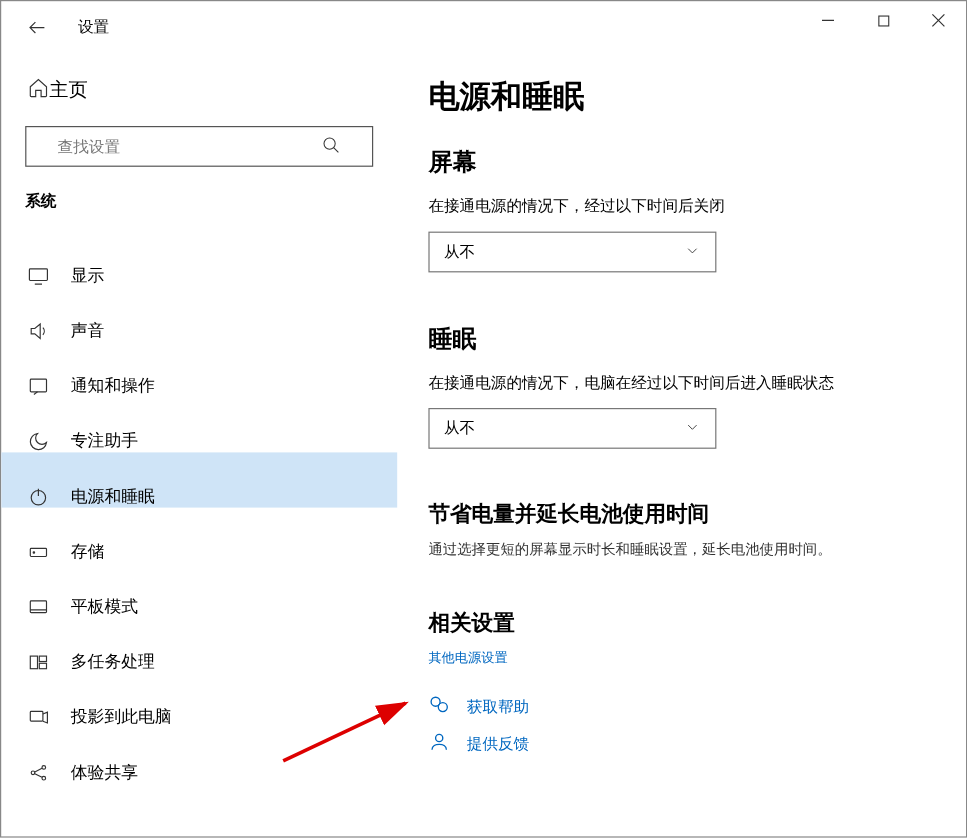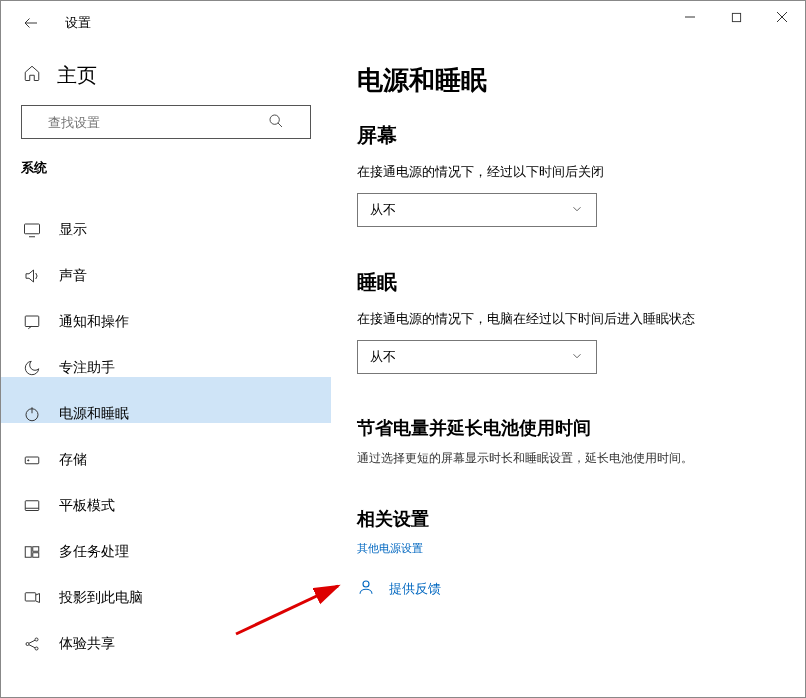--- a/index.html
+++ b/index.html
@@ -36,22 +36,22 @@
     .caption-btn svg { stroke: #333; }
     
     .container { display: flex; height: calc(100% - 44px); }
     .sidebar {
       width: 330px;
       padding-top: 10px;
       border-right: 0;
       position: relative;
     }
     .home-row {
-      display: flex; align-items: center; gap: 16px;
-      height: 40px; padding-left: 22px; font-size: 20px;
+      display: flex; align-items: center; 
+      height: 40px; padding-left: 22px; font-size: 16px;
       cursor: pointer;
     }
     .search-wrap { padding: 10px 20px 14px 20px; }
     .searchbox {
       border: 1px solid #555;
       height: 34px;
       display: flex; align-items: center;
       padding: 0 26px;
       justify-content: space-between;
     }
@@ -278,20 +278,27 @@
     </div>
 
     <div class="h3">节省电量并延长电池使用时间</div>
     <div class="tip">通过选择更短的屏幕显示时长和睡眠设置，延长电池使用时间。</div>
 
     <div class="h3">相关设置</div>
     <div class="link" style="margin-top:6px;">其他电源设置</div>
 
     <div class="help-row">
       <span><svg width="18" height="18" viewBox="0 0 24 24" fill="none" stroke="#0067c0" stroke-width="1.5">
+            <circle cx="8" cy="9" r="5"></circle>
+            <circle cx="16" cy="15" r="5"></circle>
+          </svg></span>
+      <span>获取帮助</span>
+    </div>
+    <div class="help-row">
+      <span><svg width="18" height="18" viewBox="0 0 24 24" fill="none" stroke="#0067c0" stroke-width="1.5">
             <circle cx="12" cy="8" r="4"></circle>
             <path d="M4 21c0-4 4-6 8-6s8 2 8 6"></path>
           </svg></span>
       <span>提供反馈</span>
     </div>
   </div>
 </div>
 
 <svg class="arrow" width="130" height="70" viewBox="0 0 130 70">
   <defs>

